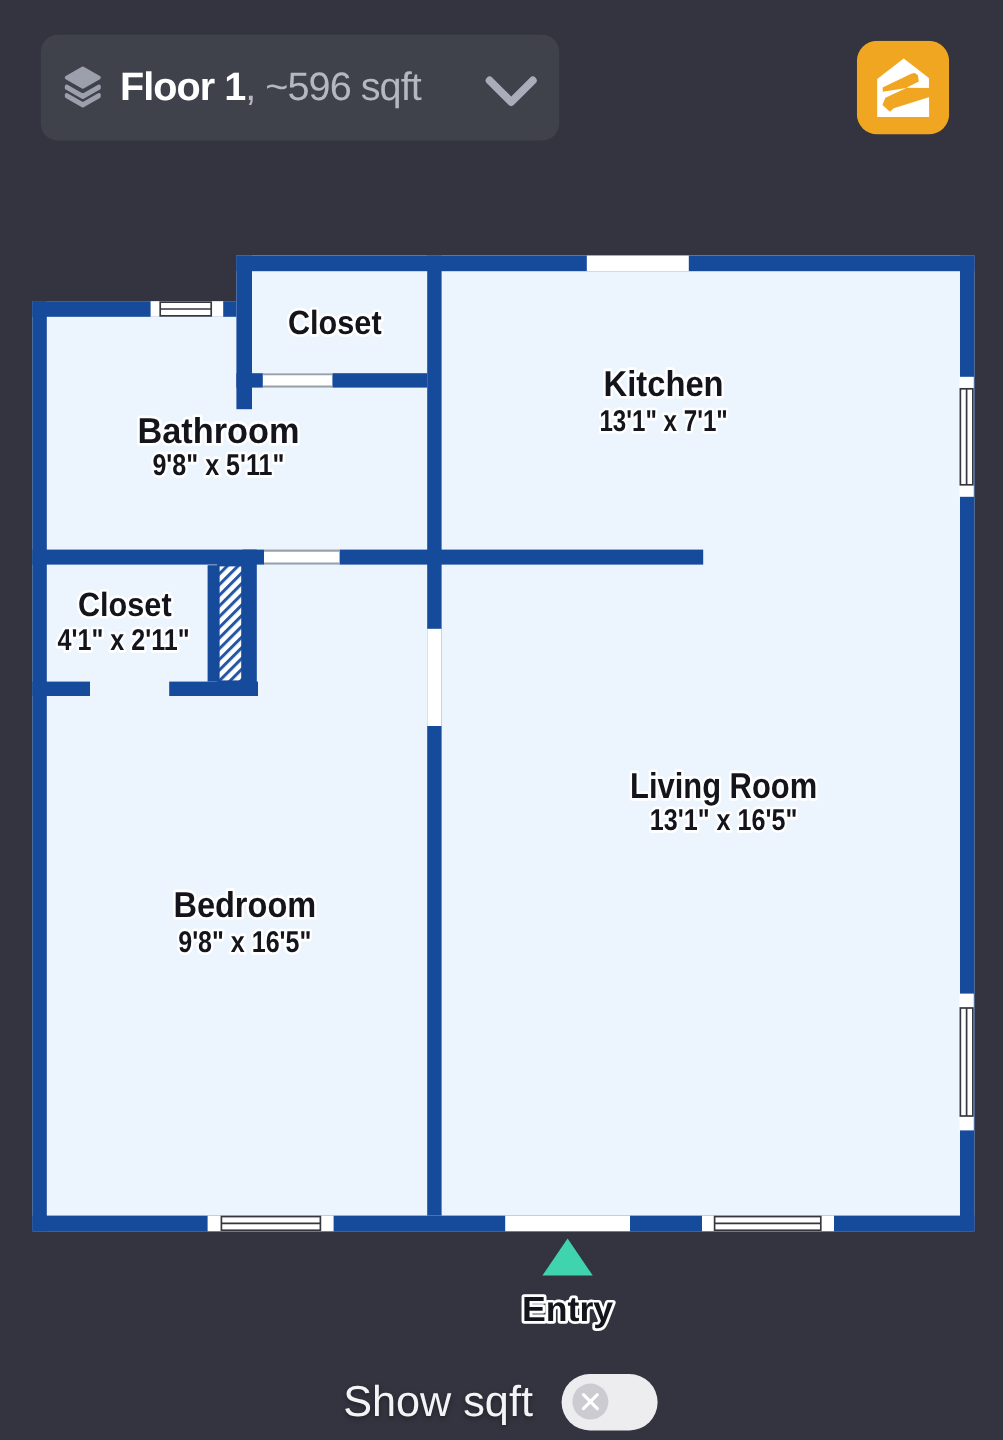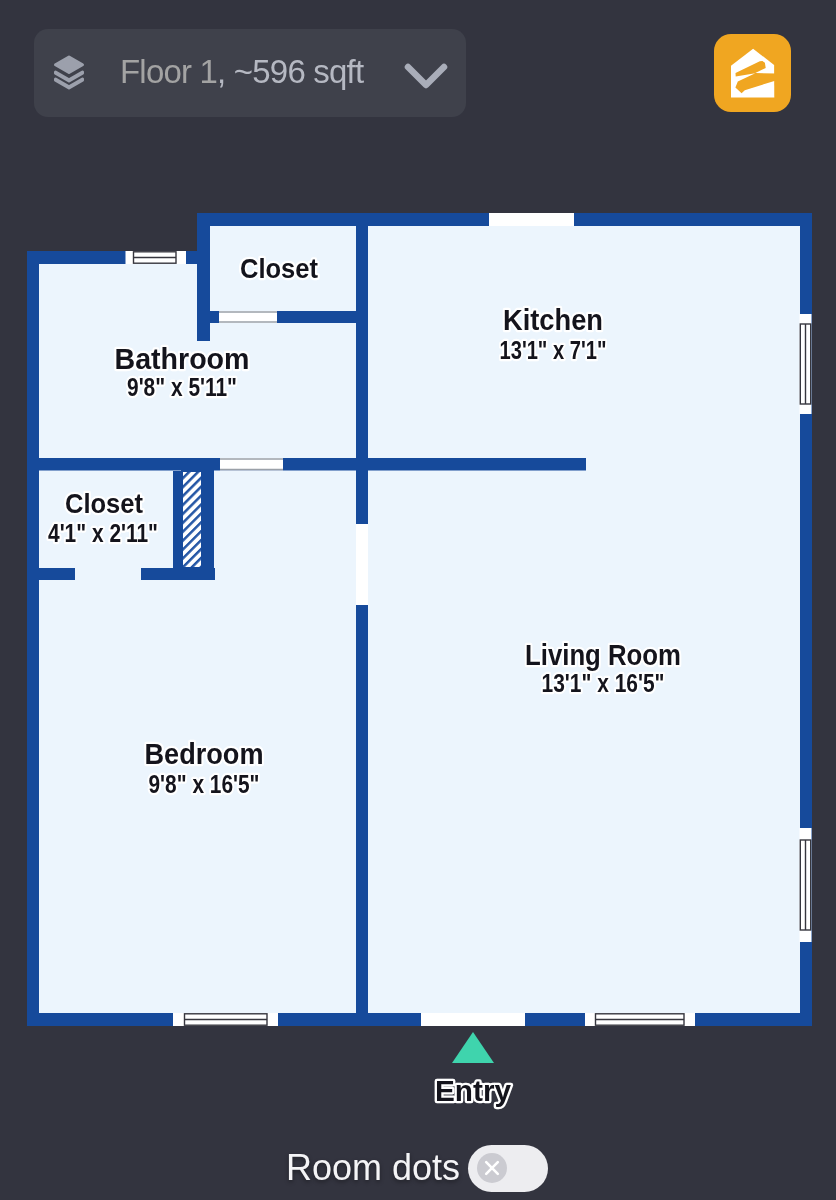--- a/index.html
+++ b/index.html
@@ -13,21 +13,21 @@
 <div class="abs" style="left:34px;top:29px;width:432px;height:88px;background:#3F414B;border-radius:14px;"></div>
 
 <svg class="abs" style="left:52px;top:54px;" width="34" height="36" viewBox="0 0 34 36">
   <g fill="#9CA0AC" stroke="#9CA0AC" stroke-width="3" stroke-linejoin="round">
     <path d="M17 3 L30.5 10.7 L17 18.4 L3.5 10.7 Z"></path>
     <path d="M3.5 18 L17 25.7 L30.5 18 L30.5 19.3 L17 27 L3.5 19.3 Z"></path>
     <path d="M3.5 25 L17 32.7 L30.5 25 L30.5 26.3 L17 34 L3.5 26.3 Z"></path>
   </g>
 </svg>
 
-<div class="abs" style="left:100px;top:53px;font-size:33px;letter-spacing:-0.8px;color:#B5B8C2;"><span style="font-weight:normal;color:#a3a3a3;margin-left:20px;">Floor 1</span>, ~596 sqft</div>
+<div class="abs" style="left:100px;top:53px;font-size:33px;letter-spacing:-0.8px;color:#B5B8C2;"><span style="font-weight:bold;color:#ffffff;">Floor 1</span>, ~596 sqft</div>
 
 <svg class="abs" style="left:403px;top:60px;" width="46" height="32" viewBox="0 0 46 32">
   <path d="M5 7 L23 25 L41 7" fill="none" stroke="#A9ADB9" stroke-width="6.5" stroke-linecap="round" stroke-linejoin="round"></path>
 </svg>
 
 <svg class="abs" style="left:714px;top:34px;" width="77" height="78" viewBox="0 0 77 78">
   <rect x="0" y="0" width="77" height="78" rx="17" fill="#F0A621"></rect>
   <path d="M39.1 14.7 L60.1 31.0 L60.3 63.5 L17.0 63.5 L17.0 31.8 Z" fill="#fff"></path>
   <path d="M21.5 38.9 L45.8 27.2 L48.4 26.9 L50.9 28.7 L51.7 33.9 L41.3 39.1 L62 39.4 L62 46.4 L30.8 56.2 L27.6 59.2 L21.4 53.4 L23.8 47.5 L41.3 39.3 L21.7 42.5 Z" fill="#F0A621"></path>
 </svg>
@@ -136,21 +136,21 @@
     <text x="204" y="764" font-size="30" textLength="119" lengthAdjust="spacingAndGlyphs">Bedroom</text>
     <text x="204" y="793" font-size="25" textLength="111" lengthAdjust="spacingAndGlyphs">9'8" x 16'5"</text>
 
     <text x="603" y="665" font-size="30" textLength="156" lengthAdjust="spacingAndGlyphs">Living Room</text>
     <text x="603" y="692" font-size="25" textLength="123" lengthAdjust="spacingAndGlyphs">13'1" x 16'5"</text>
 
     <text x="473" y="1101" font-size="29" textLength="76" lengthAdjust="spacingAndGlyphs">Entry</text>
   </g>
 </svg>
 
-<div class="abs" style="left:286px;top:1147px;font-size:36px;color:#F4F4F6;text-shadow:0 2px 4px rgba(0,0,0,0.4);">Room dots</div>
+<div class="abs" style="left:286px;top:1147px;font-size:36px;color:#F4F4F6;text-shadow:0 2px 4px rgba(0,0,0,0.4);">Show sqft</div>
 
 <div class="abs" style="left:468px;top:1145px;width:80px;height:47px;background:#EDEDF0;border-radius:23.5px;"></div>
 
 <div class="abs" style="left:476.7px;top:1153.4px;width:30px;height:30px;background:#CBCBD1;border-radius:50%;"></div>
 
 <svg class="abs" style="left:476.7px;top:1153.4px;" width="30" height="30" viewBox="0 0 30 30">
   <path d="M9.2 9.2 L20.8 20.8 M20.8 9.2 L9.2 20.8" stroke="#fff" stroke-width="2.6" stroke-linecap="round"></path>
 </svg>
 
 </body></html>

